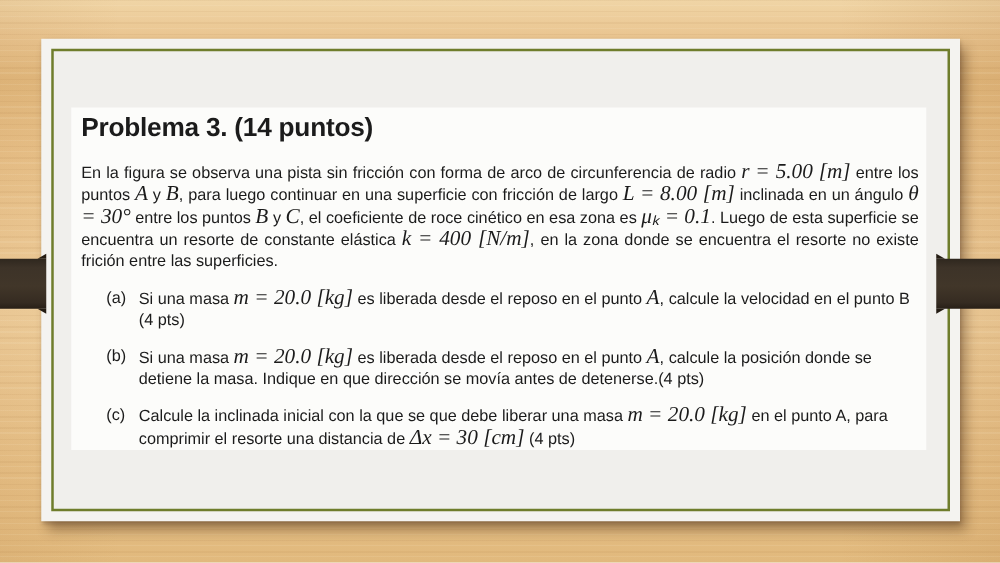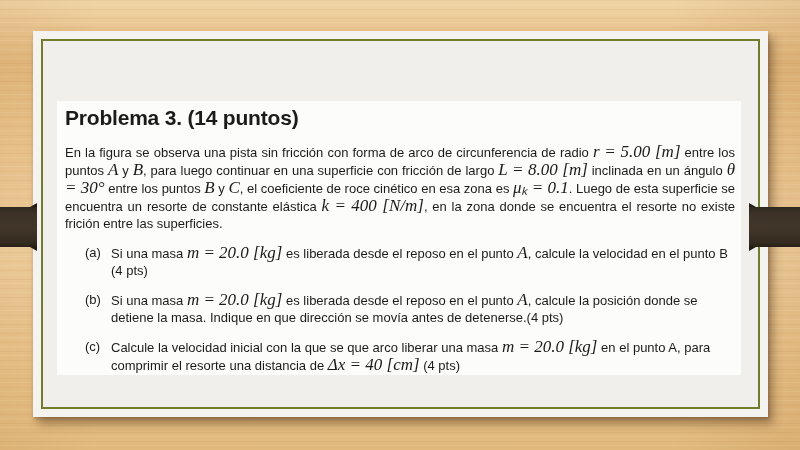--- a/index.html
+++ b/index.html
@@ -35,21 +35,21 @@
 
   .slide-border {
     position: absolute;
     left: 8px; top: 8px; right: 8px; bottom: 8px;
     border: 2px solid #6f7d2c;
     background: #f0efec;
   }
 
   .doc {
     position: absolute;
-    left: 24px; top: 70px;
+    left: 24px; top: 55px;
     width: 684px; height: 274px;
     background: #fcfcfa;
     color: #1b1b1b;
     box-sizing: border-box;
     padding: 4px 6px 0 8px;
     overflow: hidden;
   }
 
   .title {
     margin: 0 0 13px 0;
@@ -125,21 +125,21 @@
           <span class="text"><span>Si una masa </span><span class="math">m = 20.0 [kg]</span><span> es liberada desde el reposo en el punto </span><span class="math">A</span><span>, calcule la velocidad en el punto B (4 pts)</span></span>
         </div>
 
         <div class="item">
           <span class="label">(b)</span>
           <span class="text"><span>Si una masa </span><span class="math">m = 20.0 [kg]</span><span> es liberada desde el reposo en el punto </span><span class="math">A</span><span>, calcule la posición donde se detiene la masa. Indique en que dirección se movía antes de detenerse.(4 pts)</span></span>
         </div>
 
         <div class="item">
           <span class="label">(c)</span>
-          <span class="text"><span>Calcule la velocidad inicial con la que se que arco liberar una masa </span><span class="math">m = 20.0 [kg]</span><span> en el punto A, para comprimir el resorte una distancia de </span><span class="math">Δx = 40 [cm]</span><span> (4 pts)</span></span>
+          <span class="text"><span>Calcule la inclinada inicial con la que se que debe liberar una masa </span><span class="math">m = 20.0 [kg]</span><span> en el punto A, para comprimir el resorte una distancia de </span><span class="math">Δx = 30 [cm]</span><span> (4 pts)</span></span>
         </div>
 
       </div>
     </div>
   </div>
 
   <div class="ribbon left"></div>
   <div class="ribbon right"></div>
 
 </div>

